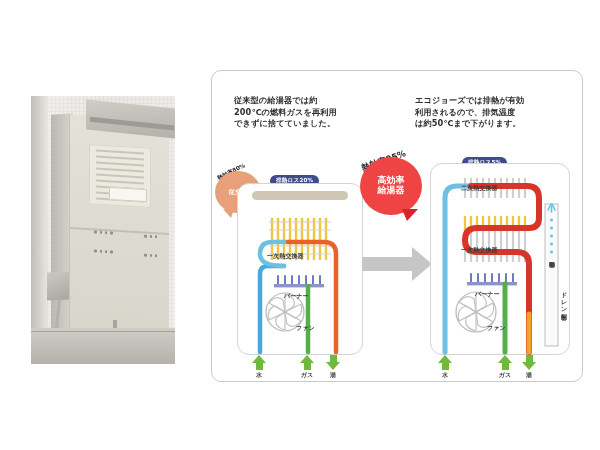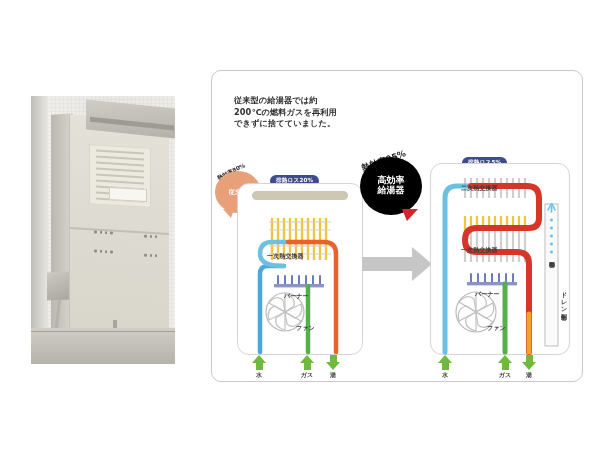--- a/index.html
+++ b/index.html
@@ -132,21 +132,21 @@
     left:3px; top:100px; width:46px; height:42px;
     background:#e8a07a; font-size:6.2px;
   }
   #bub-old:after{
     content:""; position:absolute; left:8px; bottom:-5px;
     border-left:8px solid transparent; border-right:3px solid transparent;
     border-top:9px solid #e8a07a;
   }
   #bub-new{
     left:148px; top:86px; width:62px; height:58px;
-    background:#000000; font-size:9px;
+    background:#ef4444; font-size:9px;
   }
   #bub-new:after{
     content:""; position:absolute; right:4px; bottom:-6px;
     border-left:5px solid transparent; border-right:11px solid transparent;
     border-top:12px solid #d8232a;
   }
   .eff-arc{
     position:absolute; color:#231f20; font-weight:700;
     white-space:nowrap; transform-origin:left center;
   }
@@ -238,20 +238,23 @@
     <div class="meter-pipe"></div>
     <div class="lowpipe"></div>
     <div class="ground"></div>
   </div>
 
   <div id="card">
 
     <div id="cap-left" class="captxt">従来型の給湯器では約
 200℃の燃料ガスを再利用
 できずに捨てていました。</div>
+    <div id="cap-right" class="captxt">エコジョーズでは排熱が有効
+利用されるので、排気温度
+は約50℃まで下がります。</div>
 
     <div class="pill" id="pill-old">排熱ロス20%</div>
 
     <div class="garrow" id="ga-old">
       <div class="head"></div>
         <div class="shaft"></div>
     </div>
 
     <div class="eff-arc" id="eff-old">熱効率80%</div>
     <div class="bub" id="bub-old">従来型</div>

